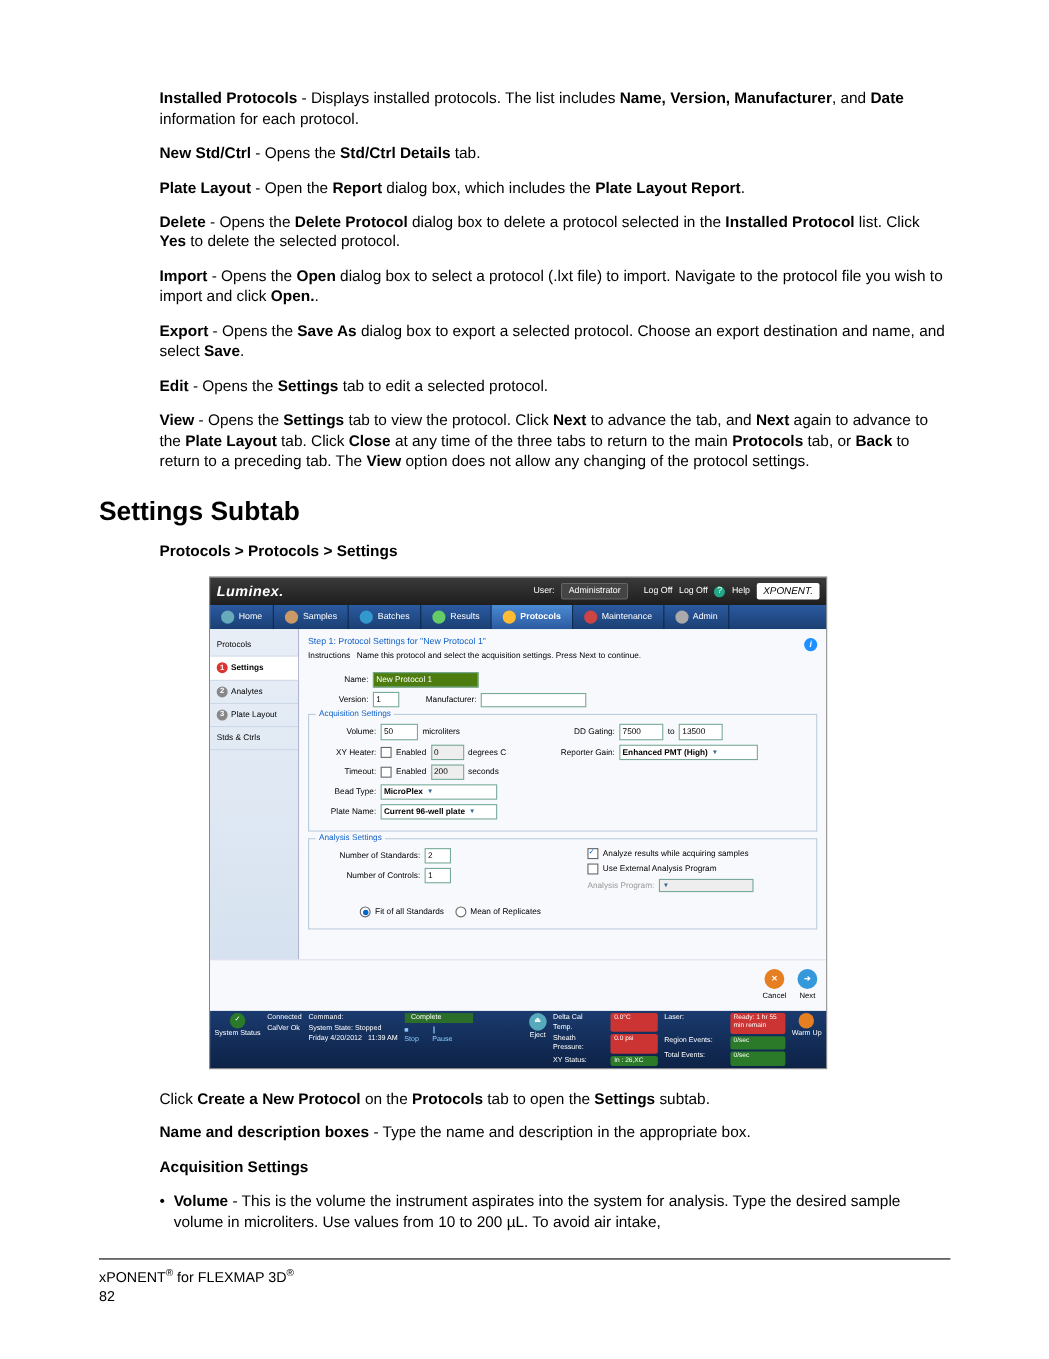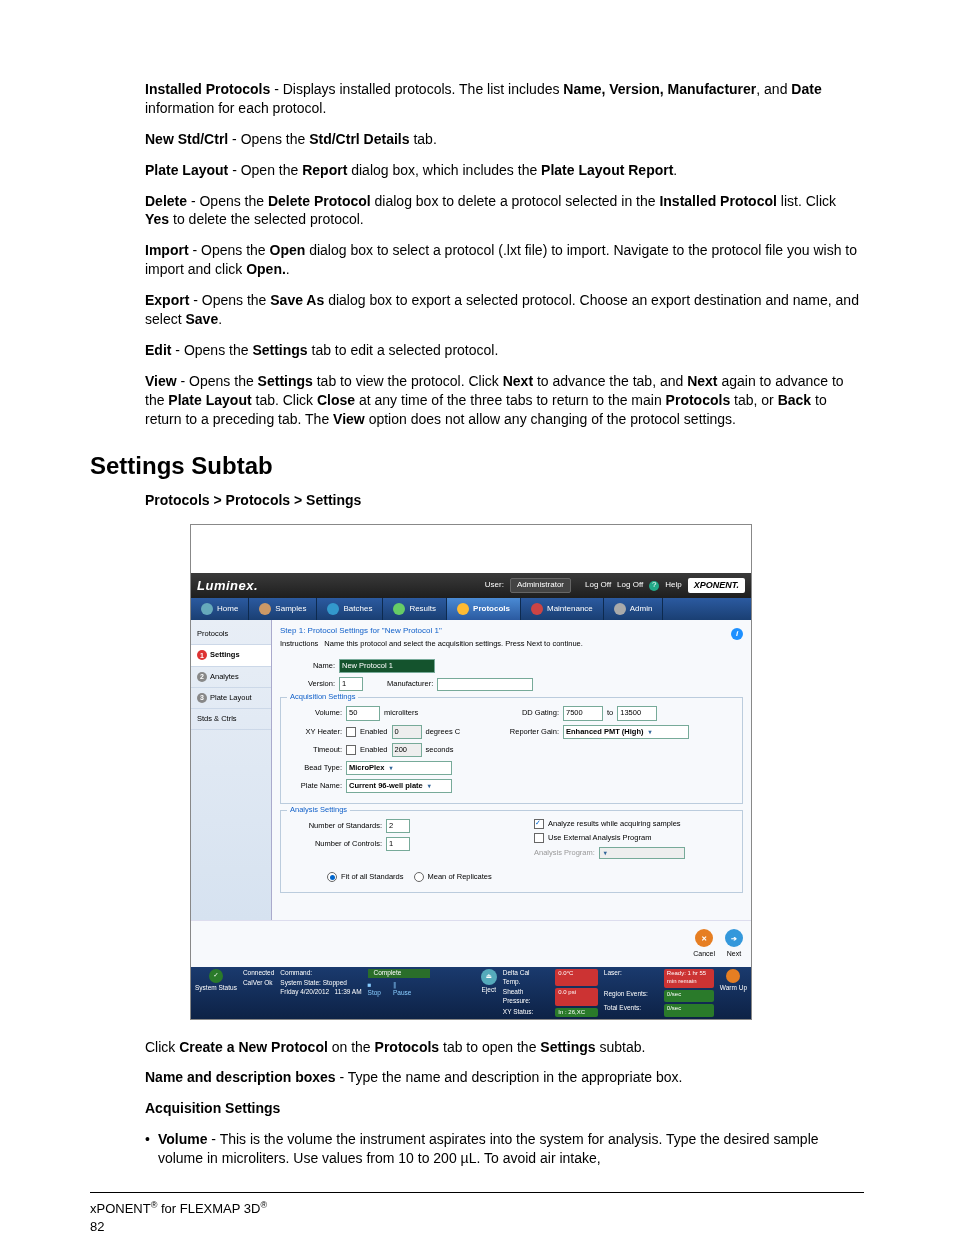--- a/index.html
+++ b/index.html
@@ -29,26 +29,25 @@
     background: #fff;
     position: relative;
   }
   .ss-header {
     background: linear-gradient(#3a3a3a,#1e1e1e);
     color: #fff;
     display: flex;
     align-items: center;
     padding: 4px 6px;
     gap: 12px;
-    margin-top: 48px;
   }
   .ss-logo { font-style: italic; font-weight: bold; font-size: 13px; letter-spacing: 0.5px; }
   .ss-user { margin-left: auto; display:flex; gap:6px; align-items:center;}
   .ss-badge { background:#444; border:1px solid #666; padding:1px 6px; border-radius:2px; }
-  .ss-brand { background:#fff; color:#000; font-weight:bold; font-style:italic; padding:1px 6px; font-size:9px; border-radius:2px;}
+  .ss-brand { background:#fff; color:#000; font-weight:normal; font-style:italic; padding:1px 6px; font-size:9px; border-radius:2px;}
   .ss-navbar {
     background: linear-gradient(#2b5aa0,#1a3f73);
     display:flex;
     padding: 0;
   }
   .ss-tab {
     color:#fff;
     padding:5px 10px;
     display:flex;
     align-items:center;
@@ -83,21 +82,21 @@
     font-size:7px; font-weight:bold;
   }
   .ss-step-num.gray { background:#888; }
   .ss-main { flex:1; padding:6px 8px; background:#f7f9fc; position:relative;}
   .ss-step-line { color:#1160c9; font-weight:normal; font-size:8px;}
   .ss-instr { display:flex; gap:6px; font-size:7.5px; margin-top:2px;}
   .ss-info-icon { position:absolute; right:8px; top:8px; width:12px; height:12px; border-radius:50%; background:#1e90ff; color:#fff; display:flex; align-items:center; justify-content:center; font-weight:bold; font-style:italic;}
   .ss-form-row { display:flex; align-items:center; gap:4px; margin:4px 0; font-size:7.5px;}
   .ss-label { width:55px; text-align:right; }
   .ss-input { border:1px solid #7a9; background:#fff; padding:1px 2px; font-size:7.5px; }
-  .ss-input.sel { background:#14532d; color:#fff; }
+  .ss-input.sel { background:#4d7c0f; color:#fff; }
   .ss-fieldset { border:1px solid #bcd; margin-top:6px; padding:4px 6px 6px 6px; position:relative;}
   .ss-legend { position:absolute; top:-6px; left:6px; background:#f7f9fc; color:#1160c9; padding:0 3px; font-size:7.5px;}
   .ss-dd { border:1px solid #7a9; background:#fff; padding:1px 2px; font-size:7.5px; display:inline-flex; align-items:center; gap:3px;font-weight:bold;}
   .ss-dd::after{content:"▾"; font-size:6px; color:#369; margin-left:2px;}
   .ss-check { display:inline-block; width:8px; height:8px; border:1px solid #666; background:#fff;}
   .ss-check.on::after{content:"✓"; color:#06c; font-size:7px; display:block; line-height:6px;}
   .ss-radio { display:inline-block; width:8px; height:8px; border:1px solid #666; border-radius:50%; background:#fff; position:relative;}
   .ss-radio.on::after{content:""; position:absolute; inset:1.5px; background:#06c; border-radius:50%;}
   .ss-bottom-btns { display:flex; justify-content:flex-end; gap:10px; padding:8px; background:#f7f9fc; border-top:1px solid #dde;}
   .ss-circ-btn { display:flex; flex-direction:column; align-items:center; font-size:7px; gap:2px;}

